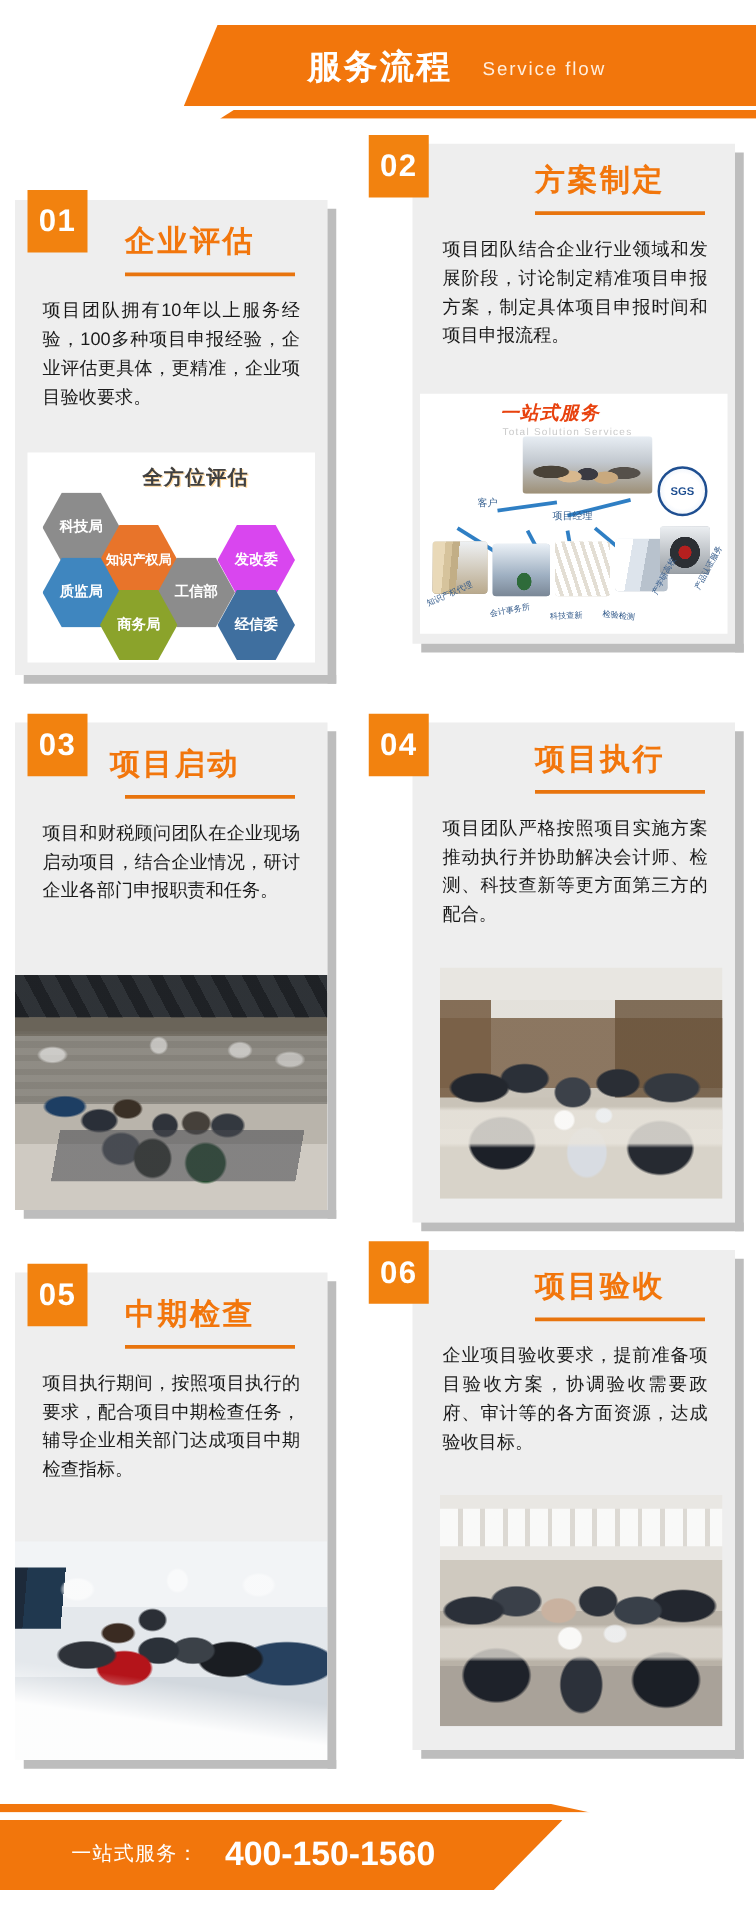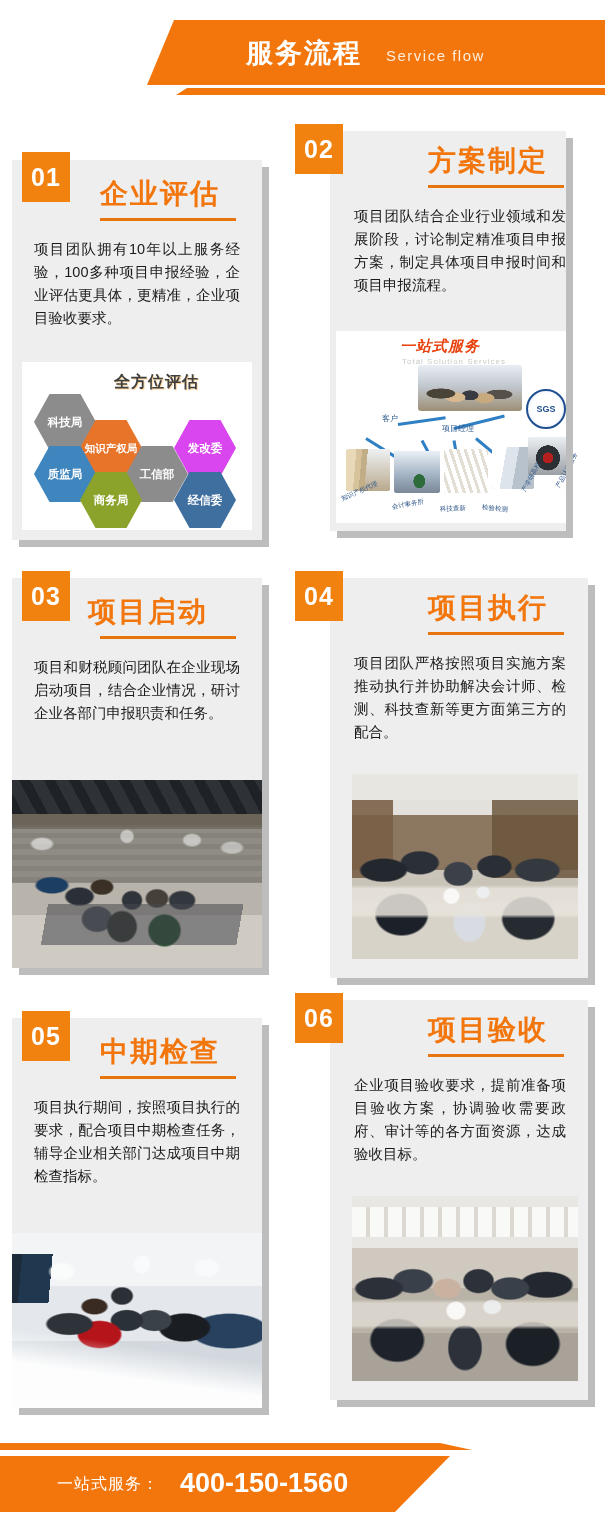--- a/index.html
+++ b/index.html
@@ -44,21 +44,21 @@
     content:"";position:absolute;left:7px;right:-7px;bottom:-7px;height:7px;
     background:#bdbdbd;
   }
   .badge{
     position:absolute;width:48px;height:50px;background:#f2820f;
     color:#ffffff;font-size:25px;font-weight:bold;
     display:flex;align-items:center;justify-content:center;
     letter-spacing:1px;z-index:5;
   }
   .card-title{
-    position:absolute;color:#f2760c;font-size:28px;font-weight:bold;
+    position:absolute;color:#f2760c;font-size:24px;font-weight:bold;
     letter-spacing:2px;white-space:nowrap;line-height:32px;
   }
   .card-rule{position:absolute;height:3px;background:#e8740e;}
   .card-body{
     position:absolute;color:#1a1a1a;font-size:14.5px;line-height:23px;
     letter-spacing:0px;text-align:justify;
   }
 
   
   .figure{position:absolute;overflow:hidden;}
@@ -147,21 +147,21 @@
       <div class="hex" style="left:12px;top:32px;background:#8c8c8c;">科技局</div>
       <div class="hex" style="left:58px;top:58px;background:#e8742a;font-size:10.5px;">知识产权局</div>
       <div class="hex" style="left:12px;top:84px;background:#3f86bf;">质监局</div>
       <div class="hex" style="left:104px;top:84px;background:#8c8c8c;">工信部</div>
       <div class="hex" style="left:58px;top:110px;background:#8ba32b;">商务局</div>
       <div class="hex" style="left:152px;top:58px;background:#d946ef;">发改委</div>
       <div class="hex" style="left:152px;top:110px;background:#3f6f9f;">经信委</div>
     </div>
   </div>
 
-  <div class="card" style="left:330px;top:131px;width:236px;height:400px;">
+  <div class="card" style="left:330px;top:115px;width:258px;height:400px;">
     <div class="badge" style="left:-35px;top:-7px;">02</div>
     <div class="card-title" style="left:98px;top:14px;">方案制定</div>
     <div class="card-rule" style="left:98px;top:54px;width:136px;"></div>
     <div class="card-body" style="left:24px;top:74px;width:212px;">项目团队结合企业行业领域和发展阶段，讨论制定精准项目申报方案，制定具体项目申报时间和项目申报流程。</div>
 
     <div class="osdiag" style="left:6px;top:200px;width:246px;height:192px;">
       <div class="os-ttl" style="left:64px;top:6px;">一站式服务</div>
       <div class="os-sub" style="left:66px;top:26px;">Total Solution Services</div>
 
       <div class="os-photo" style="left:82px;top:34px;width:104px;height:46px;background:linear-gradient(170deg,#cfd8e2 0%,#9fae bf 30%,#b9a27f 60%,#e6e2d8 100%);">

